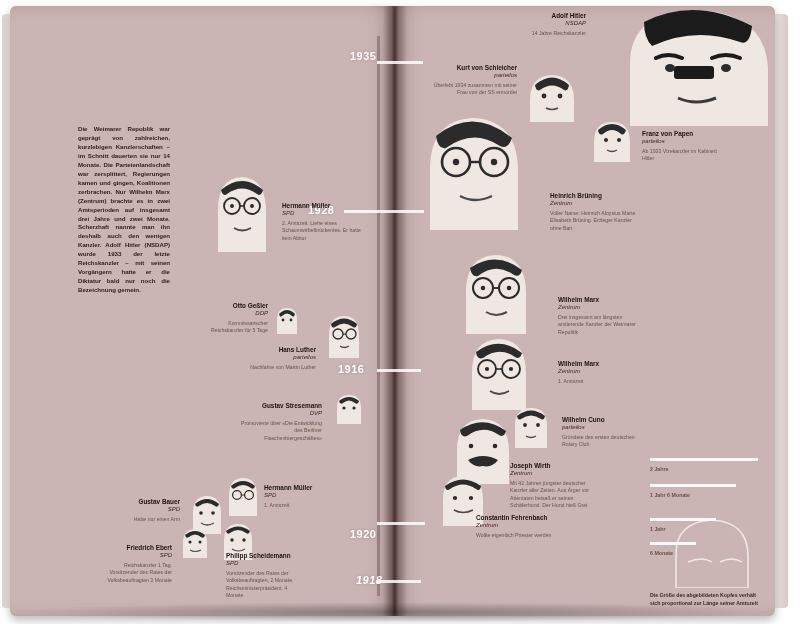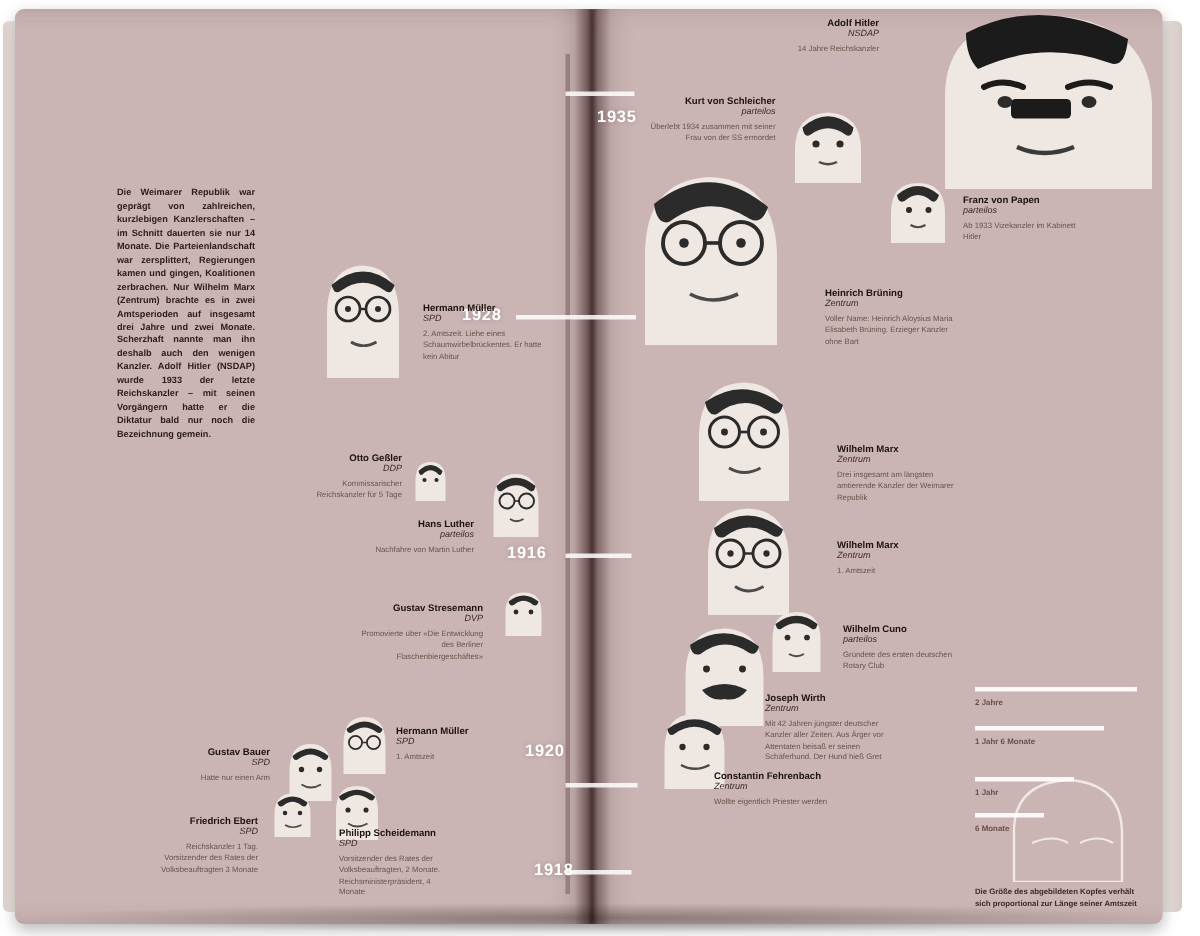--- a/index.html
+++ b/index.html
@@ -194,33 +194,33 @@
     <div class="page-edge-right"></div>
 
     <div class="page-left"></div>
     <div class="page-right"></div>
     <div class="gutter"></div>
 
     <div class="intro">Die Weimarer Republik war geprägt von zahlreichen, kurzlebigen Kanzlerschaften – im Schnitt dauerten sie nur 14 Monate. Die Parteienlandschaft war zersplittert, Regierungen kamen und gingen, Koalitionen zerbrachen. Nur Wilhelm Marx (Zentrum) brachte es in zwei Amtsperioden auf insgesamt drei Jahre und zwei Monate. Scherzhaft nannte man ihn deshalb auch den wenigen Kanzler. Adolf Hitler (NSDAP) wurde 1933 der letzte Reichskanzler – mit seinen Vorgängern hatte er die Diktatur bald nur noch die Bezeichnung gemein.</div>
 
     <div class="axis"></div>
 
-    <div class="year" style="left:340px; top:66px;margin-left:48px;">1935</div>
+    <div class="year" style="left:340px; top:44px;">1935</div>
     <div class="tick" style="left:367px; top:55px; width:46px;"></div>
 
     <div class="year" style="left:298px; top:198px;">1928</div>
     <div class="tick" style="left:334px; top:204px; width:80px;"></div>
 
     <div class="year" style="left:328px; top:357px;">1916</div>
     <div class="tick" style="left:367px; top:363px; width:44px;"></div>
 
-    <div class="year" style="left:340px; top:489px;">1920</div>
+    <div class="year" style="left:340px; top:522px;">1920</div>
     <div class="tick" style="left:367px; top:516px; width:48px;"></div>
 
-    <div class="year" style="left:346px; top:568px;">1918</div>
+    <div class="year" style="left:346px; top:568px;font-style:italic;">1918</div>
     <div class="tick" style="left:367px; top:574px; width:44px;"></div>
 
     <div class="portrait" style="left:590px; top:0px;">
       <svg width="190" height="120" viewBox="0 0 190 120">
         <path d="M30 120 L30 58 Q30 6 95 4 Q165 6 168 62 L168 120 Z" fill="#efe7e2"></path>
         <path d="M44 16 Q95 -10 152 20 Q150 40 140 36 Q95 20 52 40 Q44 32 44 16 Z" fill="#1b1b1b"></path>
         <rect x="74" y="60" width="40" height="13" rx="3" fill="#1b1b1b"></rect>
         <path d="M56 52 Q68 46 82 52" stroke="#1b1b1b" stroke-width="4" fill="none" stroke-linecap="round"></path>
         <path d="M112 52 Q126 46 140 52" stroke="#1b1b1b" stroke-width="4" fill="none" stroke-linecap="round"></path>
         <ellipse cx="70" cy="62" rx="5" ry="4" fill="#2b2b2b"></ellipse>

